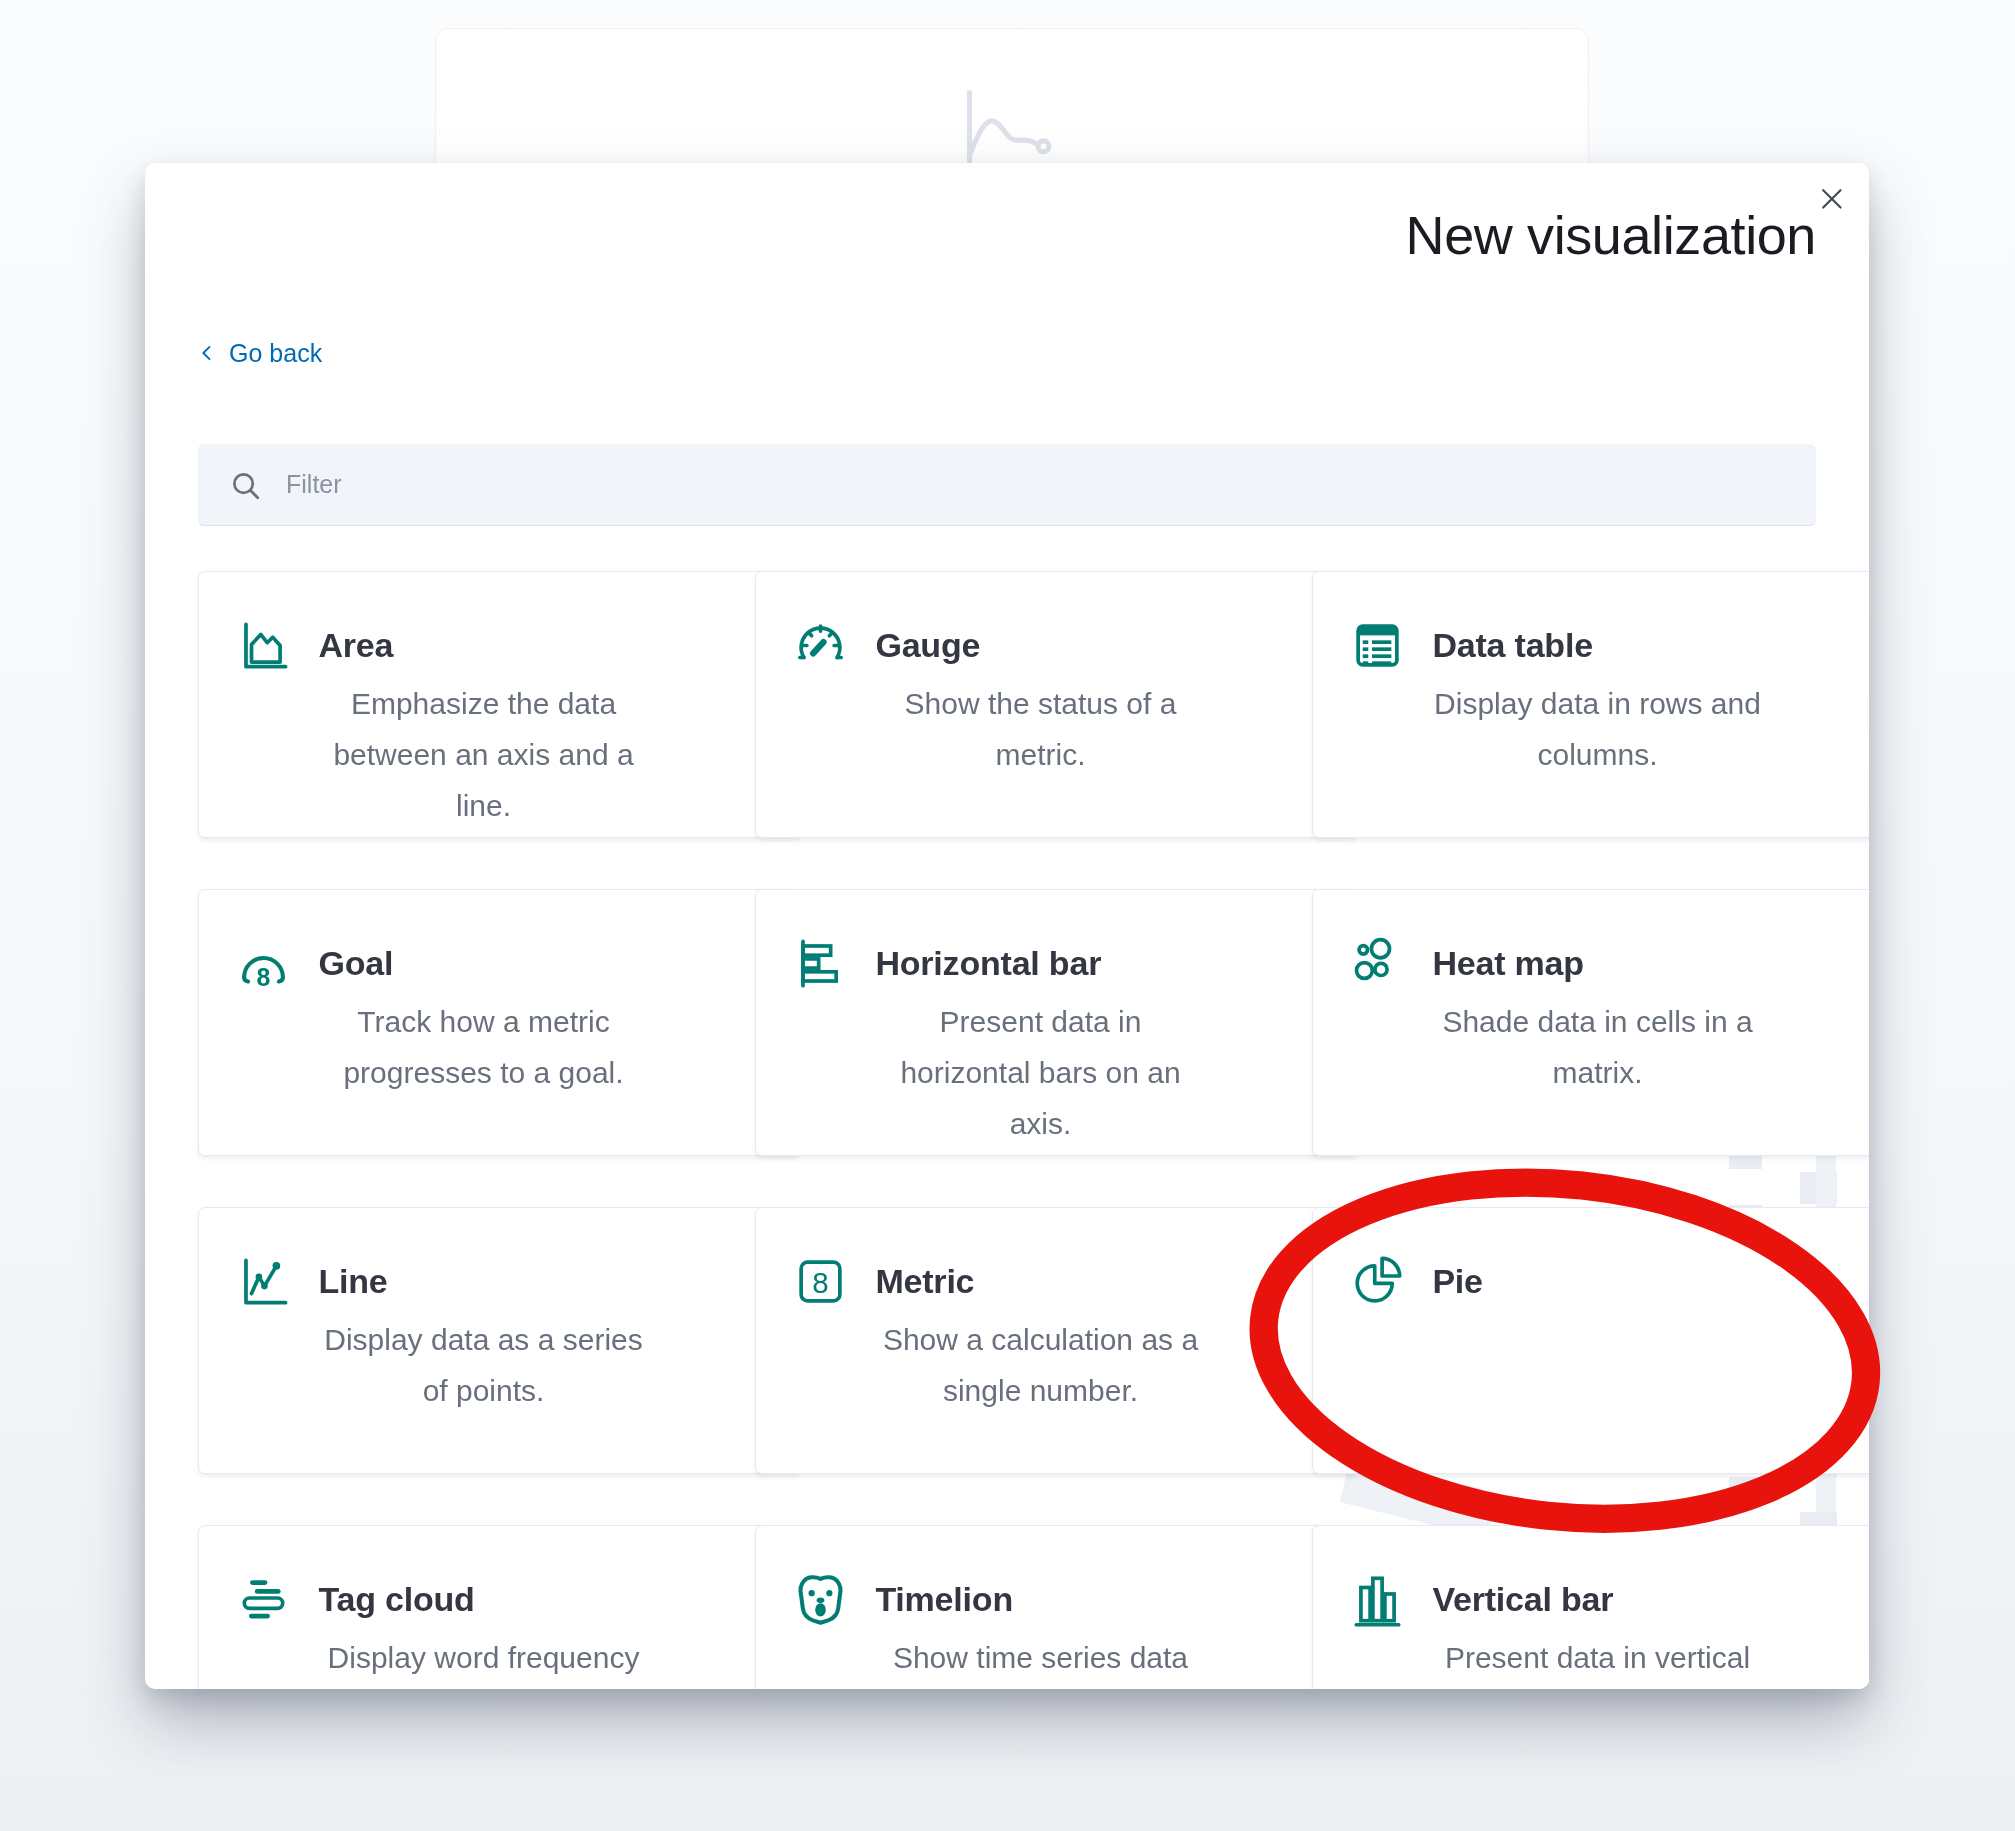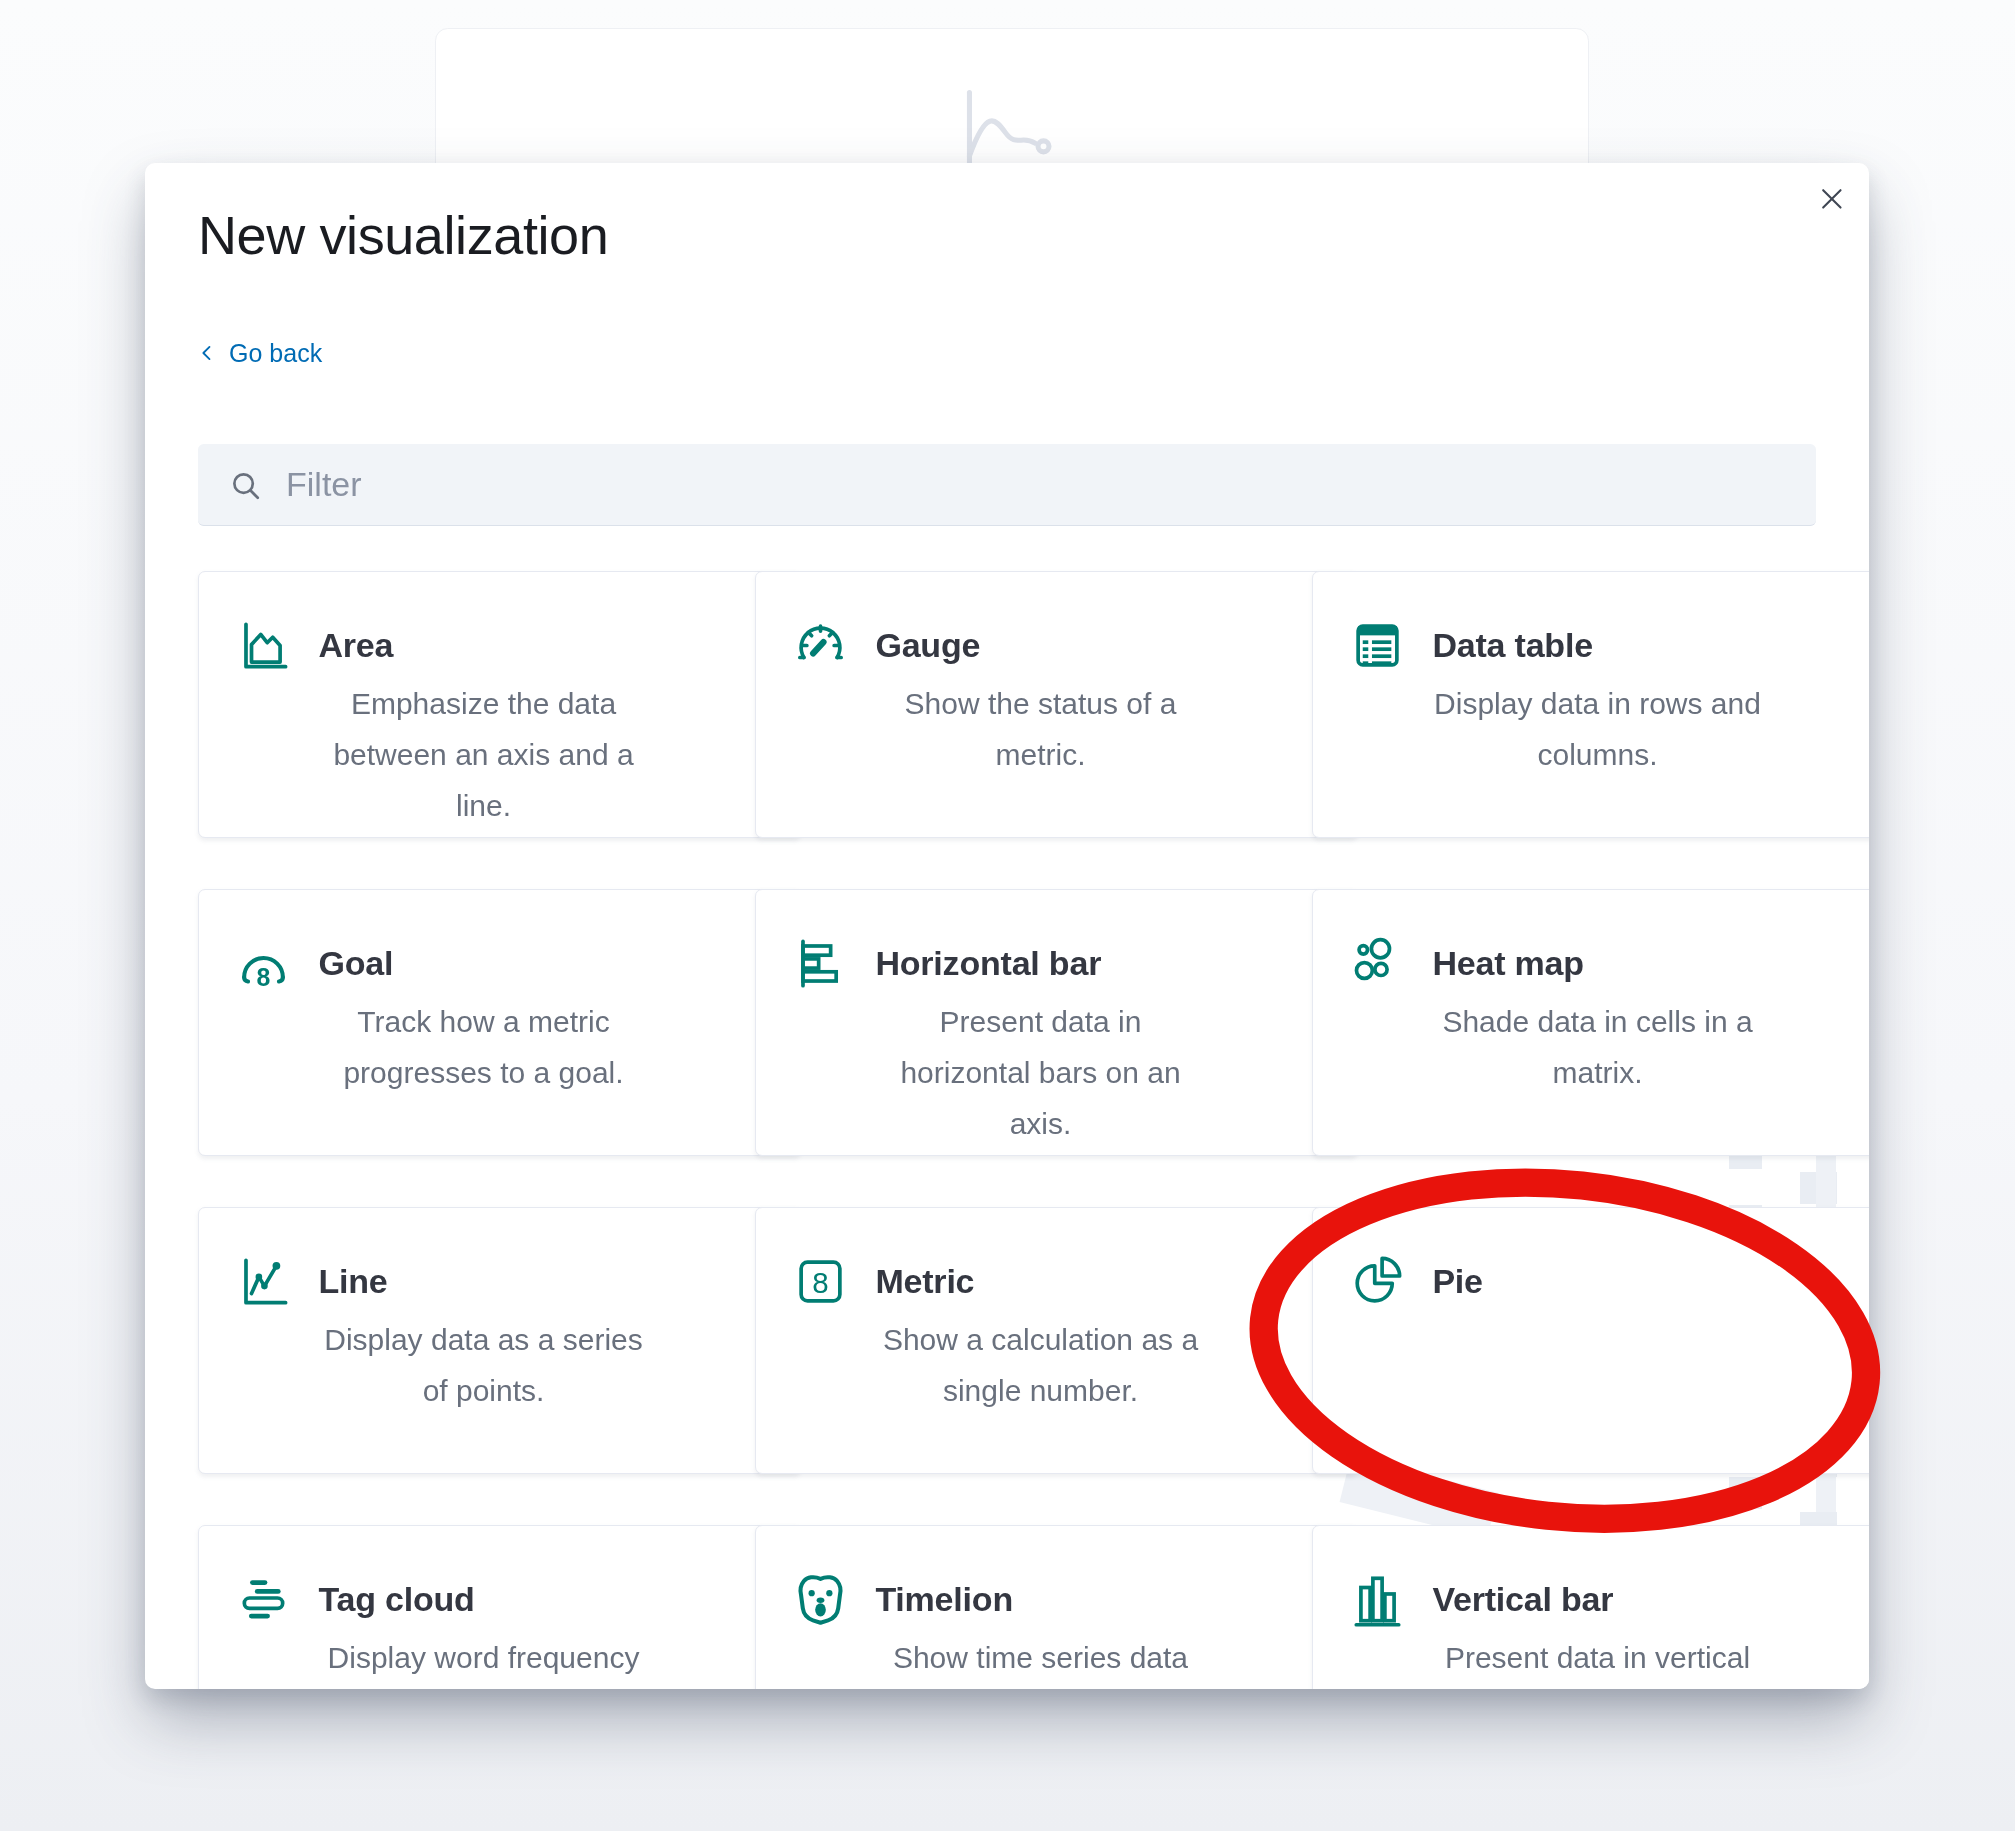--- a/index.html
+++ b/index.html
@@ -25,36 +25,36 @@
     padding:0 53px;
   }
   .close-btn{
     position:absolute; top:20px; right:21px; width:32.5px; height:32.5px;
     background:none; border:none; cursor:pointer; color:#404754; padding:1.4px;
   }
   .close-btn svg{ width:100%; height:100%; display:block; }
 
   .dialog-title{
     margin-top:41px; font-size:54px; font-weight:400; color:#1a1c21;
-    letter-spacing:-0.4px; line-height:1.15;
+    letter-spacing:-0.4px; line-height:1.15;text-align:right;
   }
   .back-link{
     margin-top:67px; display:flex; align-items:center; gap:12.7px; width:max-content;
     color:var(--link,#006BB4); font-size:25px; line-height:40px; cursor:pointer; text-decoration:none;
   }
   .back-link svg{ width:18.4px; height:28px; }
 
   .filter-field{
     margin-top:71px; position:relative; height:82px; width:1618px;
     background:#f1f4f8; border-radius:5.7px; border-bottom:1.4px solid #dbe1ea;
   }
   .filter-field svg{ position:absolute; left:30px; top:24px; width:34px; height:34px; color:#69707d; }
   .filter-field input{
     width:100%; height:100%; background:transparent; border:none; outline:none;
-    padding:0 28px 0 88px; font-size:34px; color:#343741; font-family:inherit;
+    padding:0 28px 0 88px; font-size:25px; color:#343741; font-family:inherit;
   }
   .filter-field input::placeholder{ color:#8b93a3; }
 
   
   .wm{ position:absolute; z-index:0; }
   .wm-col{ width:32.5px; background:repeating-linear-gradient(180deg,#e9edf3 0 32.5px,rgba(0,0,0,0) 32.5px 68px); }
   .wm-strip{ background:#eef1f6; }
   .wm-wedge{ background:#eef1f6; transform:rotate(14deg); }
 
   .grid{

